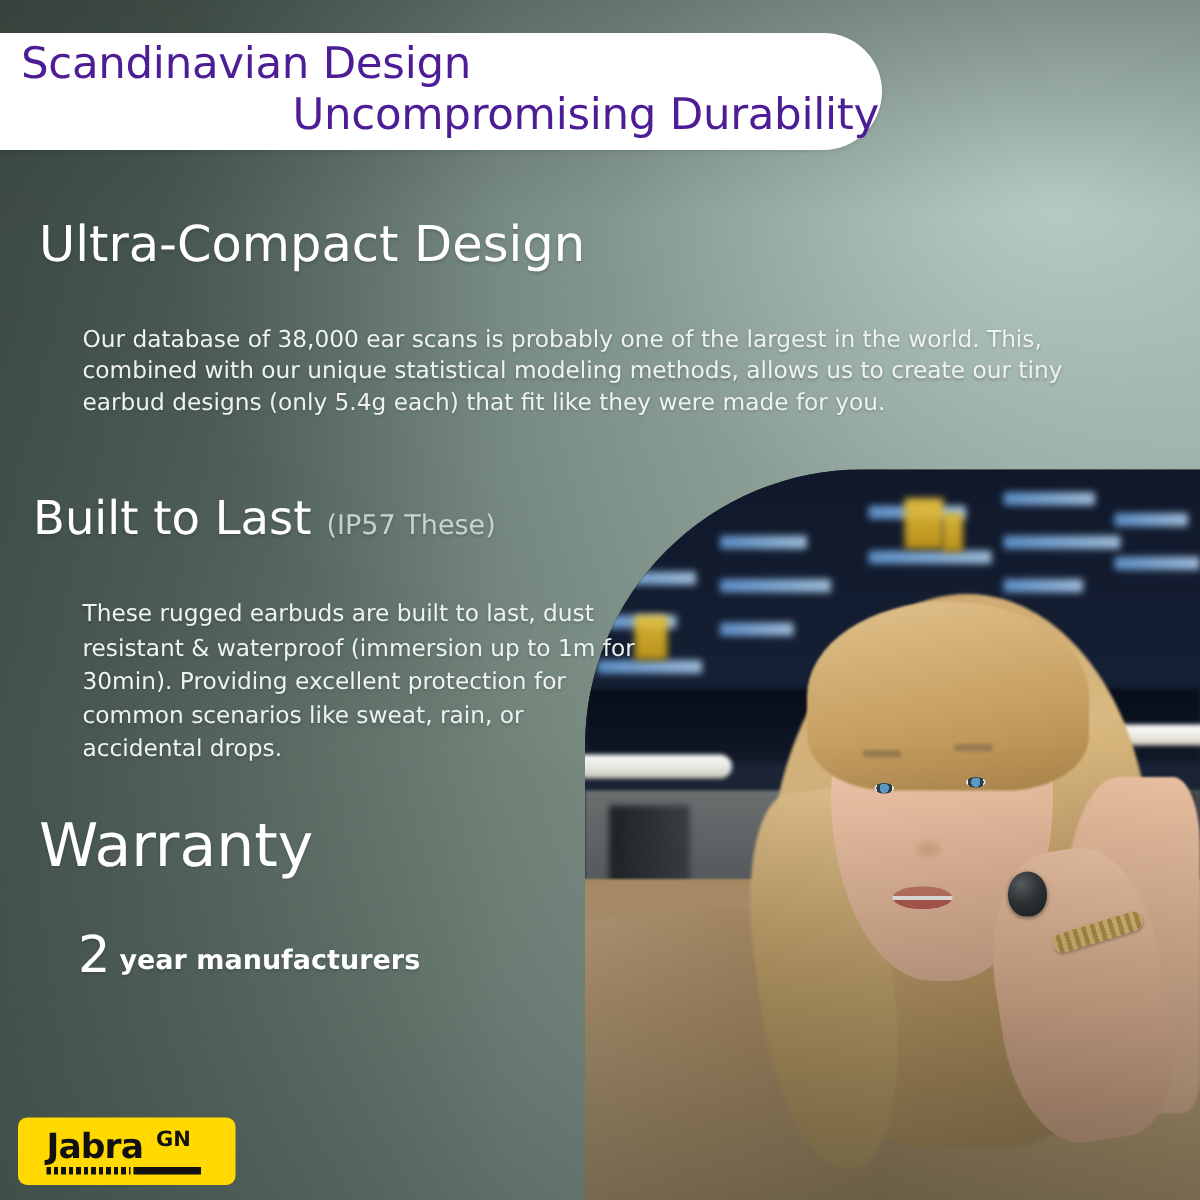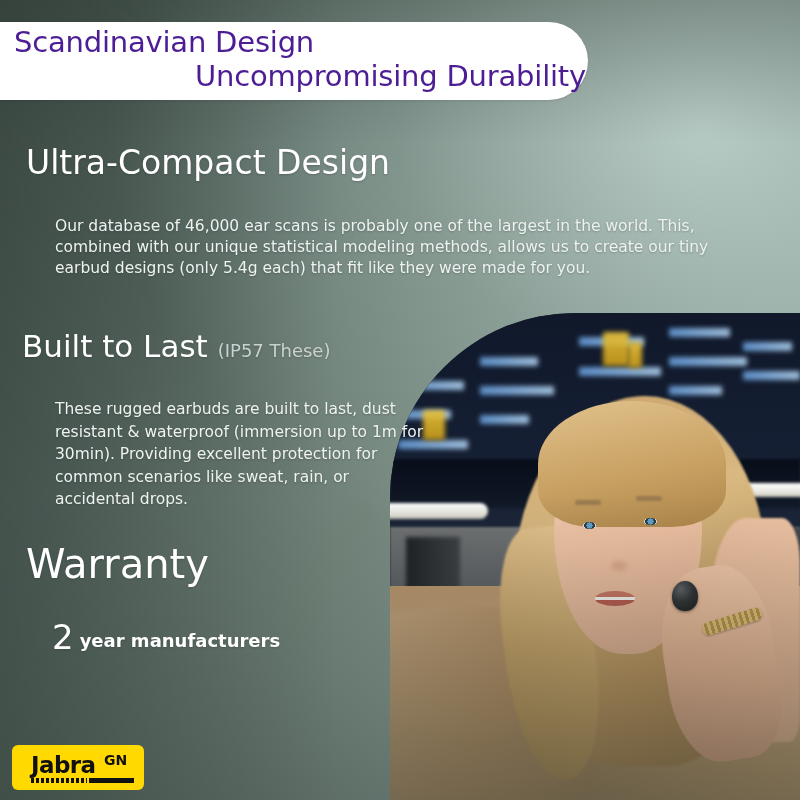--- a/index.html
+++ b/index.html
@@ -284,21 +284,21 @@
     border-radius: 7px;
     transform: rotate(-17deg);
     box-shadow: 0 1px 2px rgba(0,0,0,0.3);
   }
 
   
   .logo-box {
     position: absolute;
     left: 12px;
     top: 745px;
-    width: 132px;
+    width: 145px;
     height: 45px;
     background: #ffd900;
     border-radius: 6px;
   }
   .logo-word {
     position: absolute;
     left: 19px;
     top: 7px;
     font-size: 23px;
     font-weight: 700;
@@ -406,21 +406,21 @@
   </div>
 
   <div class="bg-vignette" style="pointer-events:none;"></div>
 
   <div class="header-banner">
     <div class="header-line header-line-1">Scandinavian Design</div>
     <div class="header-line header-line-2">Uncompromising Durability</div>
   </div>
 
   <div class="section-head head-compact">Ultra-Compact Design</div>
-  <div class="body-copy copy-compact">Our database of 46,000 ear scans is probably one of the largest in the world. This, combined with our unique statistical modeling methods, allows us to create our tiny earbud designs (only 5.4g each) that fit like they were made for you.</div>
+  <div class="body-copy copy-compact">Our database of 38,000 ear scans is probably one of the largest in the world. This, combined with our unique statistical modeling methods, allows us to create our tiny earbud designs (only 5.4g each) that fit like they were made for you.</div>
 
   <div class="section-head head-built">
     <span>Built to Last</span><span class="head-sub">(IP57 These)</span>
   </div>
   <div class="body-copy copy-built">These rugged earbuds are built to last, dust resistant &amp; waterproof (immersion up to 1m for 30min). Providing excellent protection for common scenarios like sweat, rain, or accidental drops.</div>
 
   <div class="section-head head-warranty">Warranty</div>
   <div class="warranty-value">
     <span class="warranty-num">2</span><span class="warranty-unit">year manufacturers</span>
   </div>

